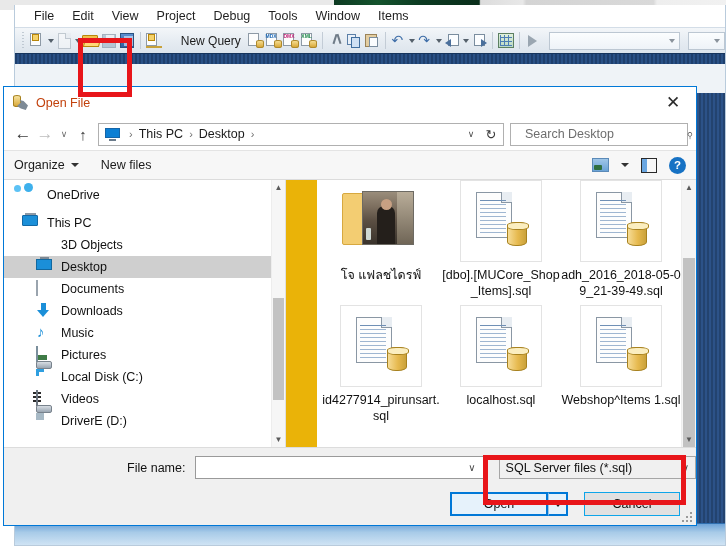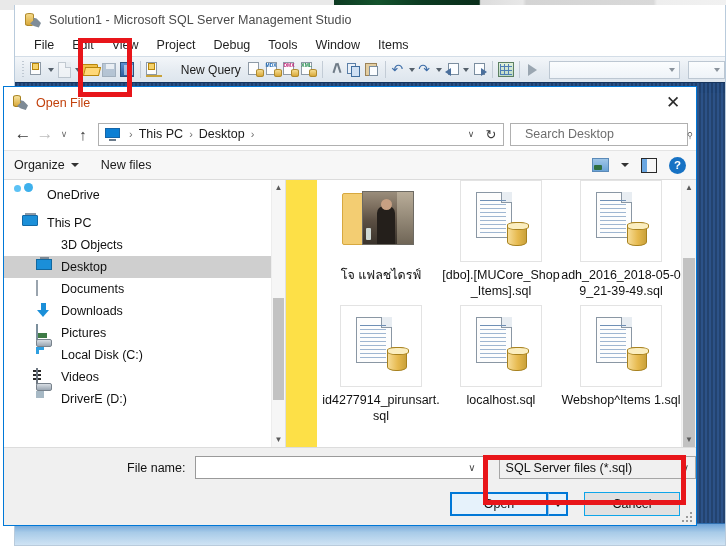--- a/index.html
+++ b/index.html
@@ -191,21 +191,21 @@
   }
   .cmd{font-size:12.5px;color:#1b1b1b;margin-right:22px;display:flex;align-items:center;gap:6px;}
   .cmd .car{width:0;height:0;border-left:4px solid transparent;border-right:4px solid transparent;border-top:4.5px solid #333;}
   .cmd-right{margin-left:auto;display:flex;align-items:center;gap:12px;}
   .viewicon{width:17px;height:14px;background:linear-gradient(180deg,#9fc6e8,#6ba3d6);border:1px solid #5b8ab8;position:relative;}
   .viewicon:after{content:"";position:absolute;left:1px;bottom:1px;width:8px;height:5px;background:#2f6f3f;border-radius:1px;}
   .paneicon{width:16px;height:15px;border:1.5px solid #2a2a2a;position:relative;}
   .paneicon:after{content:"";position:absolute;left:0;top:0;bottom:0;width:5px;background:#6aa6e0;}
   .helpicon{width:17px;height:17px;border-radius:50%;background:#1772c4;color:#fff;font-size:11.5px;font-weight:bold;display:flex;align-items:center;justify-content:center;}
 
-  .dlg-content{flex:1 1 auto;display:flex;min-height:0;background:#fde047;position:relative;gap:31px;}
+  .dlg-content{flex:1 1 auto;display:flex;min-height:0;background:#eab308;position:relative;gap:31px;}
 
   
   .navpane{
     width:282px;flex:0 0 auto;background:#fff;border-right:1px solid #e0e0e0;position:relative;overflow:hidden;
   }
   .nav-list{padding-top:4px;}
   .nav-row{height:22px;display:flex;align-items:center;padding-left:18px;font-size:12.5px;color:#111;}
   .nav-row.indent{padding-left:32px;}
   .nav-row.sel{background:#cfcfcf;}
   .nav-ic{width:17px;height:16px;margin-right:8px;position:relative;flex:0 0 auto;}
@@ -334,27 +334,20 @@
 </style>
 </head>
 <body>
 
 <div id="root">
 
   <div class="desktop-strip"></div>
 
   <div class="ssms-window">
 
-    <div class="ssms-titlebar">
-      <span class="ssms-title-icon">
-        <span class="cyl"></span>
-          <span class="wrench"></span>
-      </span>
-      <span class="ssms-title-text">Solution1 - Microsoft SQL Server Management Studio</span>
-    </div>
 
     <div class="ssms-menubar">
       <span class="menu-item">File</span>
       <span class="menu-item">Edit</span>
       <span class="menu-item">View</span>
       <span class="menu-item">Project</span>
       <span class="menu-item">Debug</span>
       <span class="menu-item">Tools</span>
       <span class="menu-item">Window</span>
       <span class="menu-item">Items</span>
@@ -569,20 +562,24 @@
             <span class="nav-ic"><span class="ic-desktop"><span class="s"></span><span class="b"></span></span></span>
             <span class="nav-label">Desktop</span>
           </div>
           <div class="nav-row indent">
             <span class="nav-ic"><span class="ic-docs"></span></span>
             <span class="nav-label">Documents</span>
           </div>
           <div class="nav-row indent">
             <span class="nav-ic"><span class="ic-down"><span class="st"></span><span class="hd"></span></span></span>
             <span class="nav-label">Downloads</span>
+          </div>
+          <div class="nav-row indent">
+            <span class="nav-ic"><span class="ic-music"></span></span>
+            <span class="nav-label">Music</span>
           </div>
           <div class="nav-row indent">
             <span class="nav-ic"><span class="ic-pics"></span></span>
             <span class="nav-label">Pictures</span>
           </div>
           <div class="nav-row indent">
             <span class="nav-ic"><span class="ic-disk"><span class="sq"></span><span class="bd"></span></span></span>
             <span class="nav-label">Local Disk (C:)</span>
           </div>
           <div class="nav-row indent">

